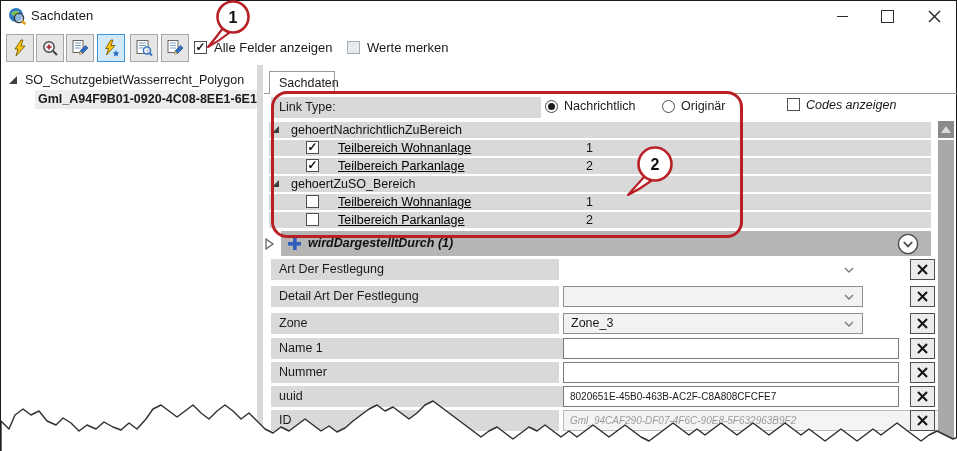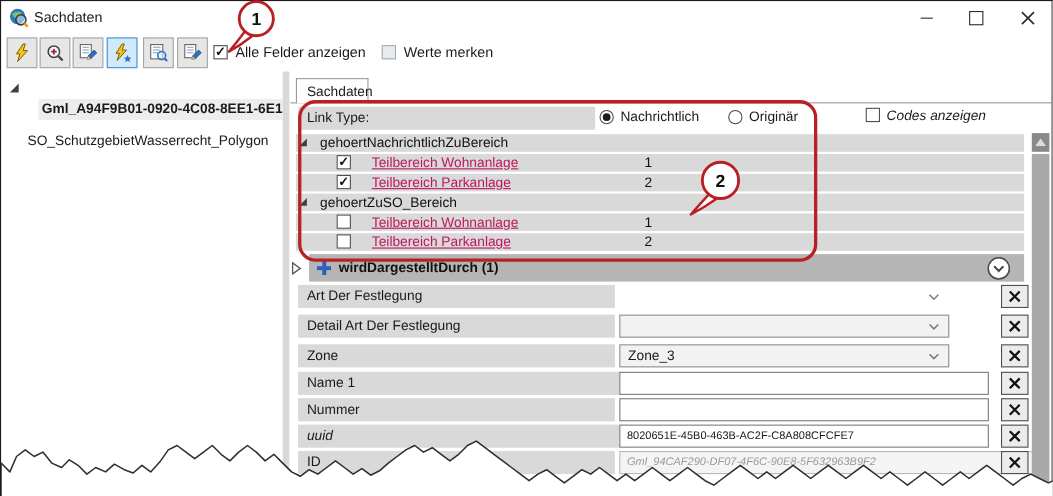--- a/index.html
+++ b/index.html
@@ -16,21 +16,21 @@
   .tbtn.active{background:#d2e9fb;border:1px solid #3f93d8;}
   
   .cb{width:13px;height:13px;background:#fff;border:1px solid #4f4f4f;}
   .cb.checked::after{content:"✓";display:block;font-size:12px;font-weight:700;color:#111;line-height:11px;text-align:center;}
   .cb.soft{background:#e7ebee;border:1px solid #a6adb3;}
   .radio{width:13px;height:13px;background:#fff;border:1px solid #4a4a4a;border-radius:50%;}
   .radio.checked::after{content:"";display:block;width:7px;height:7px;margin:2px;border-radius:50%;background:#1c1c1c;}
   
   .tri-exp{width:0;height:0;border-left:8px solid transparent;border-bottom:8px solid #404040;}
   .grow{background:#d9d9d9;}
-  .glink{color:#be185d;text-decoration:underline;font-size:12.5px;line-height:16px;}
+  .glink{color:#000000;text-decoration:underline;font-size:12.5px;line-height:16px;}
   .gval{font-size:12.5px;line-height:16px;color:#111;}
   .ghead{font-size:12.5px;line-height:16px;color:#111;}
   
   .flabel{background:#d9d9d9;font-size:12.5px;line-height:21px;padding-left:8px;}
   .combo{background:#f2f2f2;border:1px solid #8f8f8f;font-size:12.5px;line-height:19px;padding:0 20px 0 7px;}
   .tinput{background:#fff;border:1px solid #7c7c7c;font-size:10px;line-height:19px;padding:0 6px;}
   .tinput.ro{background:#f4f4f4;border:1px solid #b9b9b9;color:#9a9a9a;font-style:italic;}
   .xbtn{width:25px;height:21px;background:#ececec;border:1px solid #4f4f4f;display:flex;align-items:center;justify-content:center;}
   
   .secbar{background:#b5b5b5;}
@@ -116,21 +116,21 @@
       <path d="M9,12 L11.5,14.5 L8.5,15.3 Z" fill="#f0d9a8" stroke="#8a7440" stroke-width="0.6"></path>
     </svg>
   </div>
 
   <div class="abs cb checked" style="left:193px;top:40px;"></div>
   <div class="abs" style="left:213px;top:39px;font-size:13px;">Alle Felder anzeigen</div>
   <div class="abs cb soft" style="left:346px;top:40px;"></div>
   <div class="abs" style="left:366px;top:39px;font-size:13px;">Werte merken</div>
 
   <div class="abs tri-exp" style="left:8px;top:75px;"></div>
-  <div class="abs t12 nowrap" style="left:24px;top:70px;width:232px;line-height:18px;margin-top:48px;">SO_SchutzgebietWasserrecht_Polygon</div>
+  <div class="abs t12 nowrap" style="left:24px;top:70px;width:232px;line-height:18px;">SO_SchutzgebietWasserrecht_Polygon</div>
   <div class="abs" style="left:34px;top:89px;width:222px;height:19px;background:#ededed;"></div>
   <div class="abs t12 nowrap" style="left:37px;top:89px;width:219px;line-height:19px;font-weight:700;">Gml_A94F9B01-0920-4C08-8EE1-6E1</div>
 
   <div class="abs" style="left:256px;top:64px;width:6px;height:366px;background:#d9d9d9;"></div>
 
   <div class="abs" style="left:263px;top:92px;width:693px;height:0;border-top:1px solid #9a9a9a;"></div>
   <div class="abs t12" style="left:268px;top:70px;width:66px;height:23px;background:#fff;border:1px solid #9a9a9a;border-bottom:none;line-height:22px;padding-left:9px;">Sachdaten</div>
 
   <div class="abs t12 flabel" style="left:270px;top:96px;width:270px;height:21px;">Link Type:</div>
   <div class="abs radio checked" style="left:544px;top:99px;"></div>
@@ -170,21 +170,21 @@
   <div class="abs gval" style="left:585px;top:211px;">2</div>
 
   <svg class="abs" style="left:264px;top:237px;" width="10" height="12">
     <polygon points="1,1 1,11 8,6" fill="#fff" stroke="#5a5a5a" stroke-width="1.2"></polygon>
   </svg>
   <div class="abs secbar" style="left:280px;top:230px;width:650px;height:25px;"></div>
   <svg class="abs" style="left:287px;top:236px;" width="13" height="13">
     <rect x="5" y="0" width="3.6" height="13" fill="#2e5fbf"></rect>
     <rect x="0" y="5" width="13" height="3.6" fill="#2e5fbf"></rect>
   </svg>
-  <div class="abs sectitle" style="left:307px;top:230px;">wirdDargestelltDurch (1)</div>
+  <div class="abs sectitle" style="left:307px;top:230px;font-style:italic;">wirdDargestelltDurch (1)</div>
   <svg class="abs" style="left:896px;top:232px;" width="22" height="22">
     <circle cx="11" cy="11" r="9.6" fill="#fff" stroke="#4a4a4a" stroke-width="1.4"></circle>
     <polyline points="6.8,9 11,13.4 15.2,9" fill="none" stroke="#4a4a4a" stroke-width="1.8"></polyline>
   </svg>
 
   <div class="abs flabel" style="left:270px;top:258px;width:288px;height:21px;">Art Der Festlegung</div>
   <svg class="abs" style="left:843px;top:266px;" width="10" height="6">
       <polyline points="1,1 5,5 9,1" fill="none" stroke="#7a7a7a" stroke-width="1.4"></polyline>
     </svg>
   <div class="abs xbtn" style="left:909px;top:258px;">
@@ -229,21 +229,21 @@
 
   <div class="abs flabel" style="left:270px;top:361px;width:288px;height:21px;">Nummer</div>
   <div class="abs tinput nowrap" style="left:562px;top:361px;width:336px;height:21px;"></div>
   <div class="abs xbtn" style="left:909px;top:361px;">
       <svg width="11" height="11">
         <line x1="1" y1="1" x2="10" y2="10" stroke="#111" stroke-width="2"></line>
         <line x1="10" y1="1" x2="1" y2="10" stroke="#111" stroke-width="2"></line>
       </svg>
     </div>
 
-  <div class="abs flabel" style="left:270px;top:385px;width:300px;height:21px;font-style:italic;">uuid</div>
+  <div class="abs flabel" style="left:270px;top:385px;width:300px;height:21px;">uuid</div>
   <div class="abs tinput nowrap" style="left:562px;top:385px;width:336px;height:21px;">8020651E-45B0-463B-AC2F-C8A808CFCFE7</div>
   <div class="abs xbtn" style="left:909px;top:385px;">
       <svg width="11" height="11">
         <line x1="1" y1="1" x2="10" y2="10" stroke="#111" stroke-width="2"></line>
         <line x1="10" y1="1" x2="1" y2="10" stroke="#111" stroke-width="2"></line>
       </svg>
     </div>
 
   <div class="abs flabel" style="left:270px;top:409px;width:288px;height:21px;">ID</div>
   <div class="abs tinput ro nowrap" style="left:562px;top:409px;width:385px;height:21px;">Gml_94CAF290-DF07-4F6C-90E8-5F632963B9F2</div>

